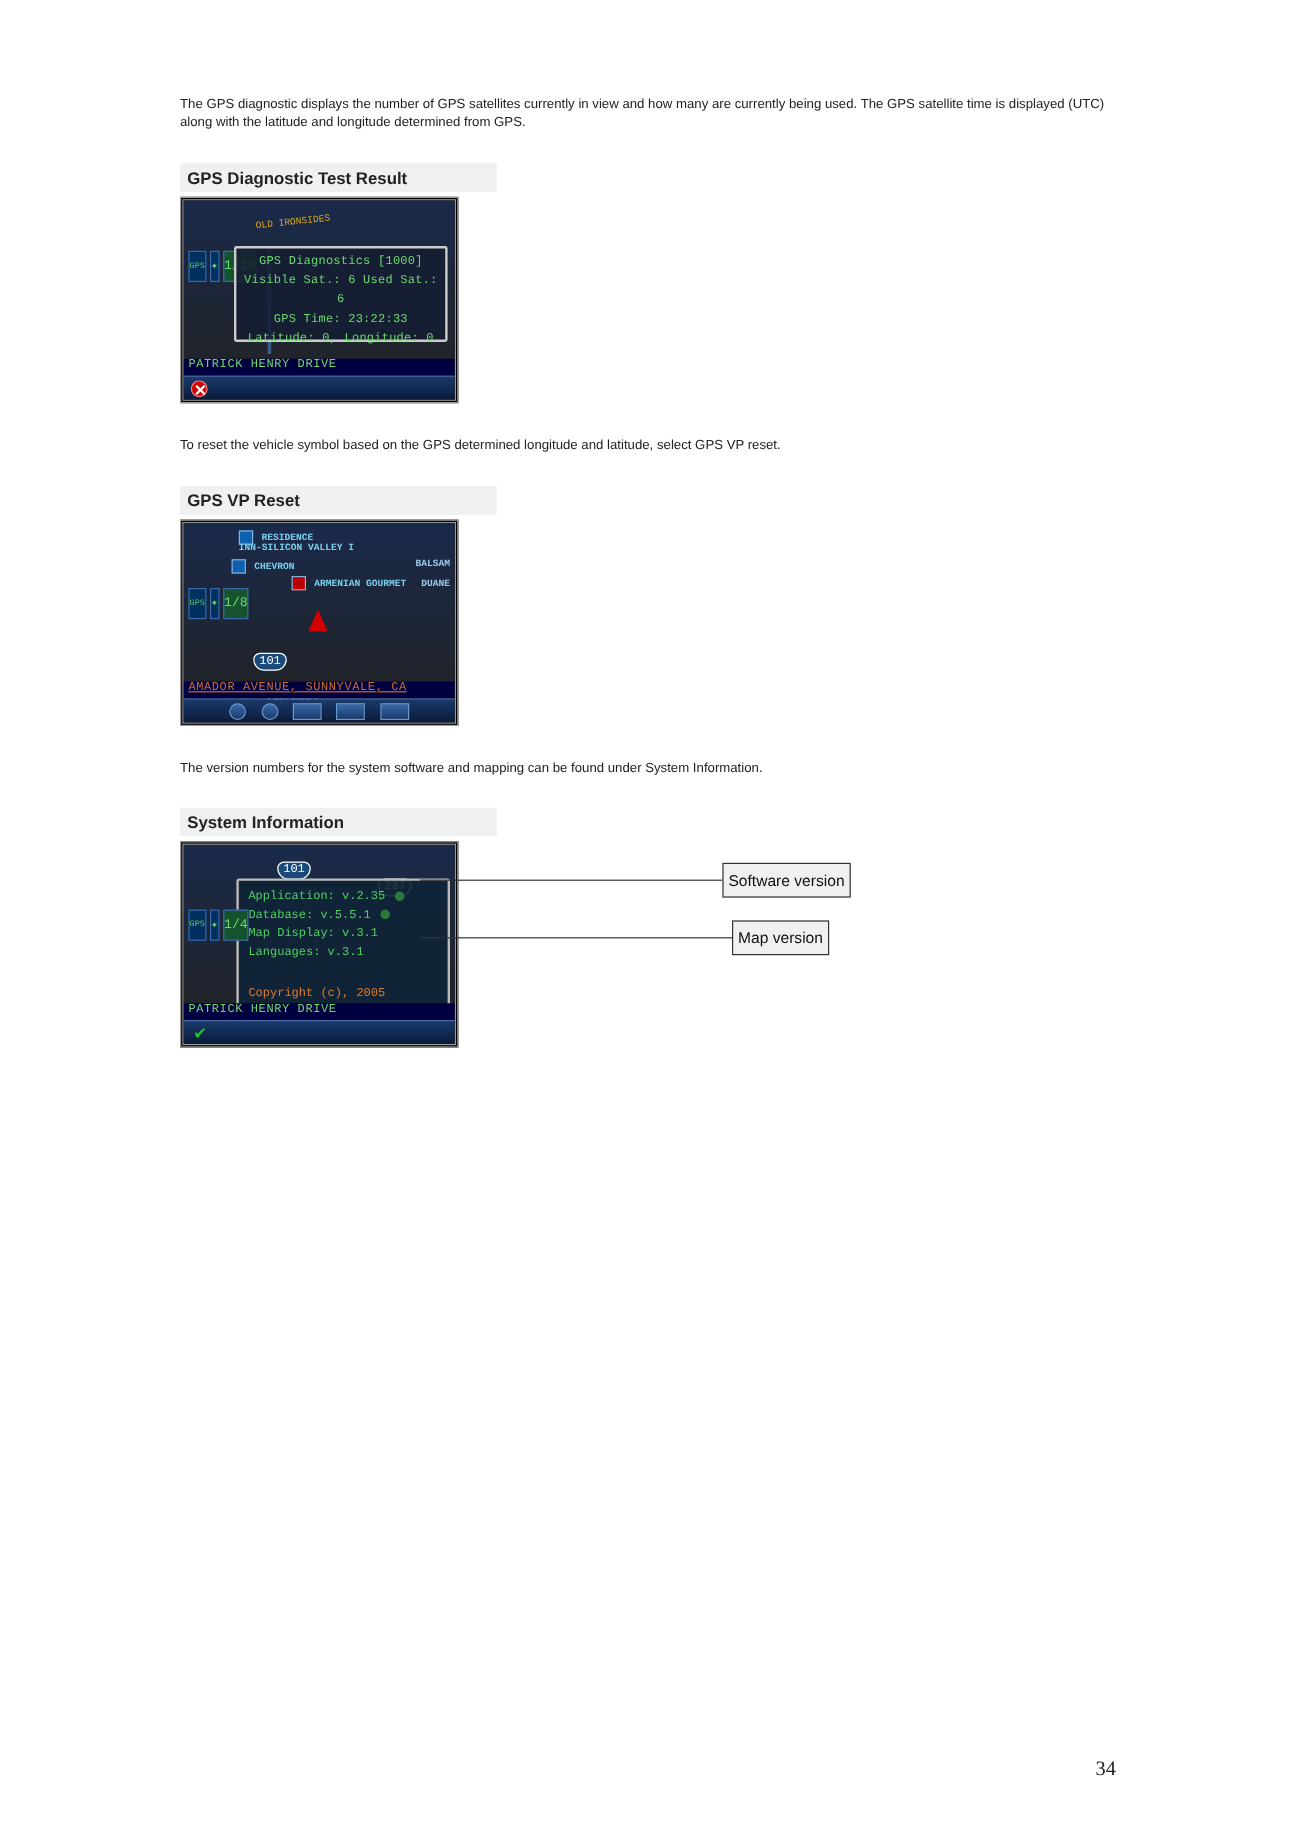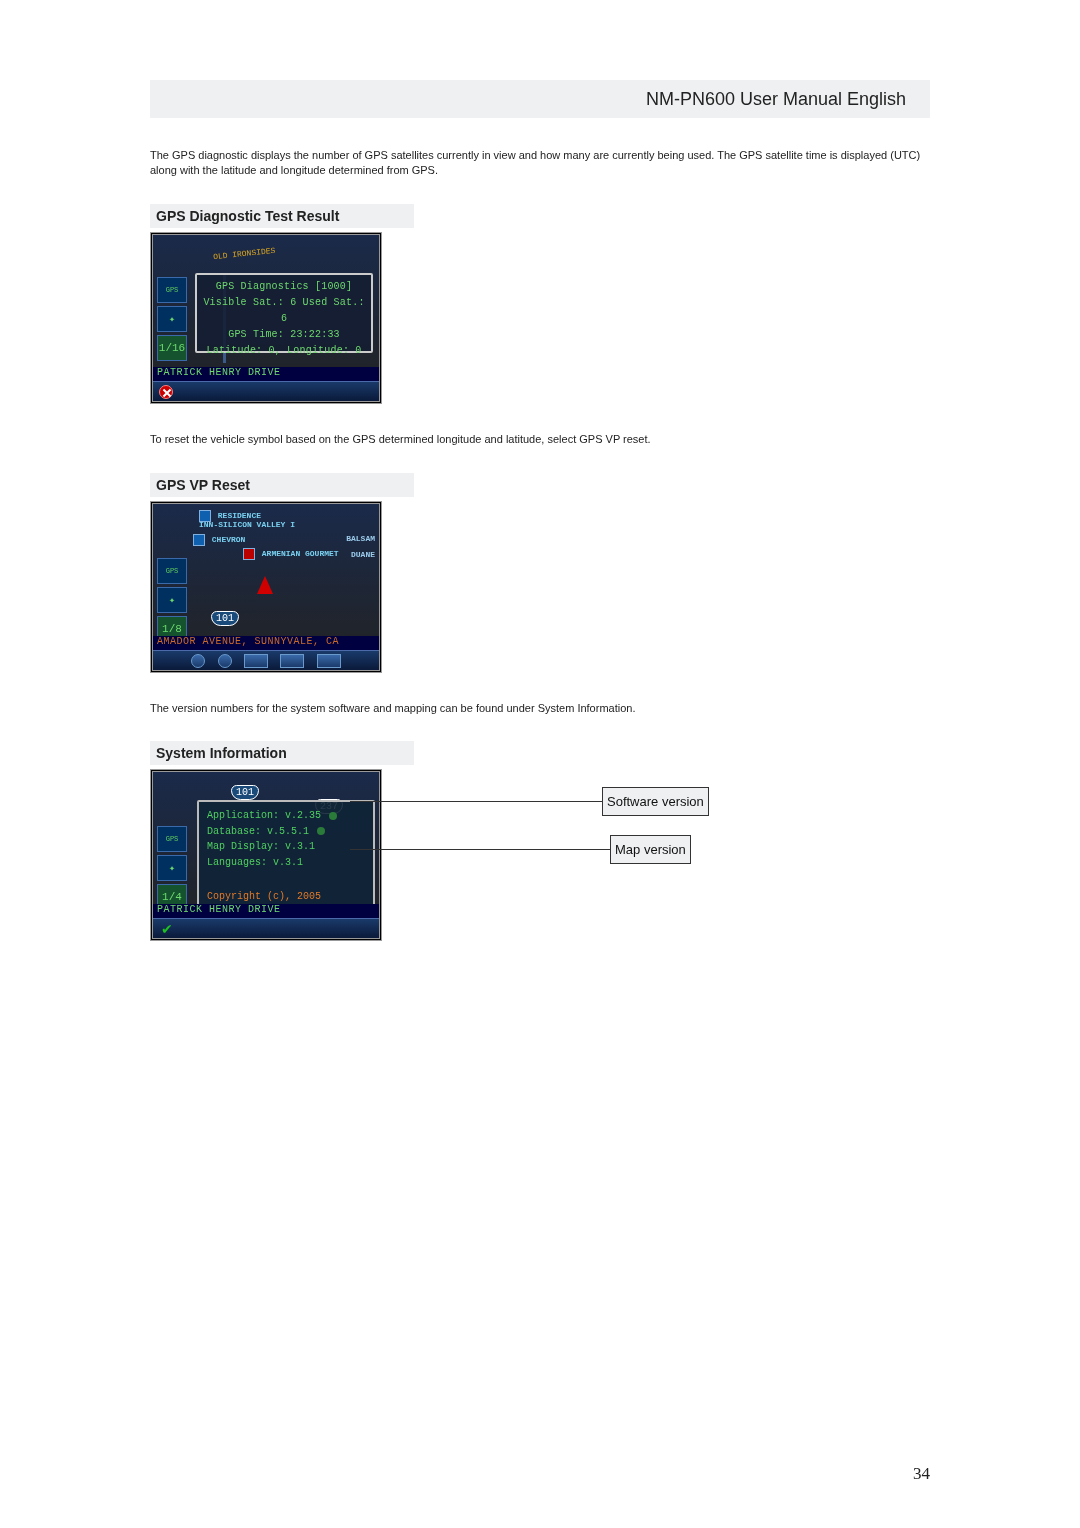--- a/index.html
+++ b/index.html
@@ -86,21 +86,21 @@
     font-family: "Courier New", monospace;
     font-size: 10px;
     padding-left: 4px;
     letter-spacing: .5px;
   }
   .device .leftcol {
     position: absolute;
     left: 4px; top: 42px;
     width: 34px;
     display: flex;
-    flex-direction: column;
+    flex-direction: row;
     gap: 3px;
   }
   .sidebtn {
     width: 30px; height: 26px;
     background: #003060;
     border: 1px solid #3a6aaa;
     display: flex;
     align-items: center;
     justify-content: center;
     color: #6dd96d;
@@ -255,23 +255,20 @@
     font-family: "Times New Roman", serif;
     font-size: 17px;
     color: #222;
   }
 </style>
 </head>
 <body>
 
 <div class="page">
 
-  <div class="header-bar">
-    <span>NM-PN600 User Manual  English</span>
-  </div>
 
   <p class="para">The GPS diagnostic displays the number of GPS satellites currently in view and how many are currently being used.  The GPS satellite time is displayed (UTC) along with the latitude and longitude determined from GPS.</p>
 
   
   <div class="caption">GPS Diagnostic Test Result</div>
 
   <div class="device">
     <div class="map-bg">
       <div class="road-y"></div>
       <div class="road-label-top">OLD IRONSIDES</div>
@@ -330,21 +327,21 @@
     </div>
 
     <div class="arrow-red" style="top:72px; left:104px;"></div>
 
     <div class="leftcol" style="top:54px;">
       <div class="sidebtn gps">GPS</div>
       <div class="sidebtn">✦</div>
       <div class="sidebtn small-txt">1/8</div>
     </div>
 
-    <div class="streetbar" style="color:#cc6a2a;">
+    <div class="streetbar" style="color:#cc6a2a;text-decoration:underline;">
       <span>AMADOR AVENUE, SUNNYVALE, CA</span>
     </div>
     <div class="bottombar" style="text-align:center;">
       <span class="toolbtn round"></span>
       <span class="toolbtn round"></span>
       <span class="toolbtn"></span>
       <span class="toolbtn"></span>
       <span class="toolbtn"></span>
     </div>
   </div>

